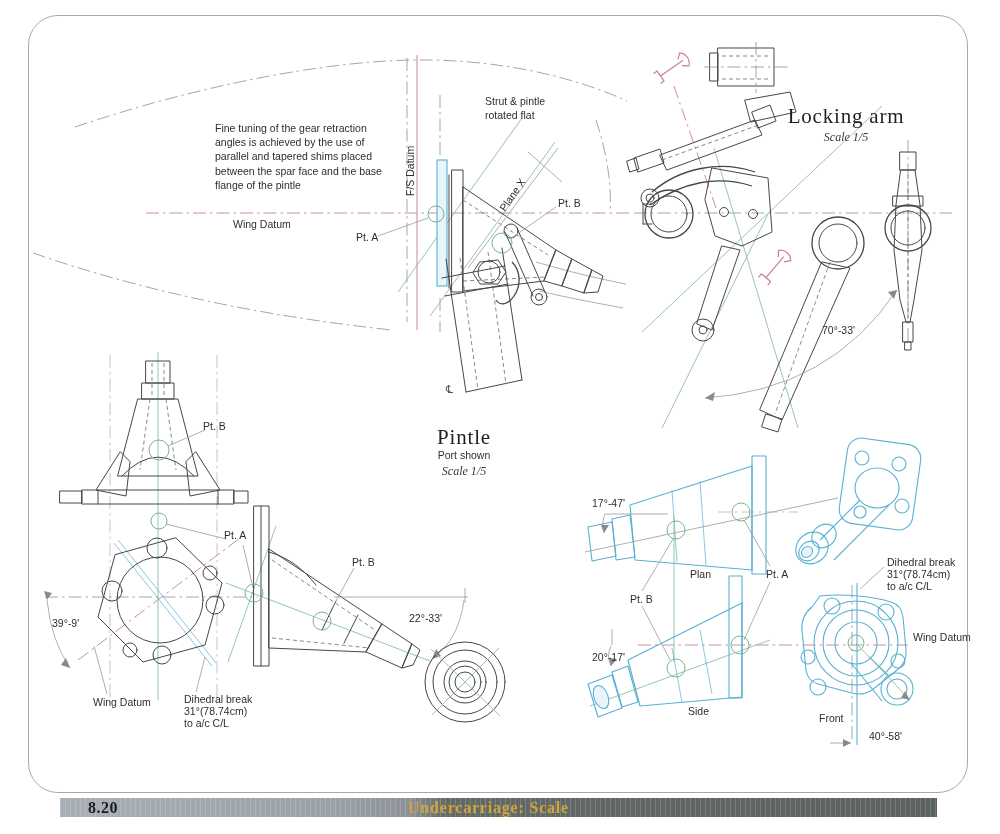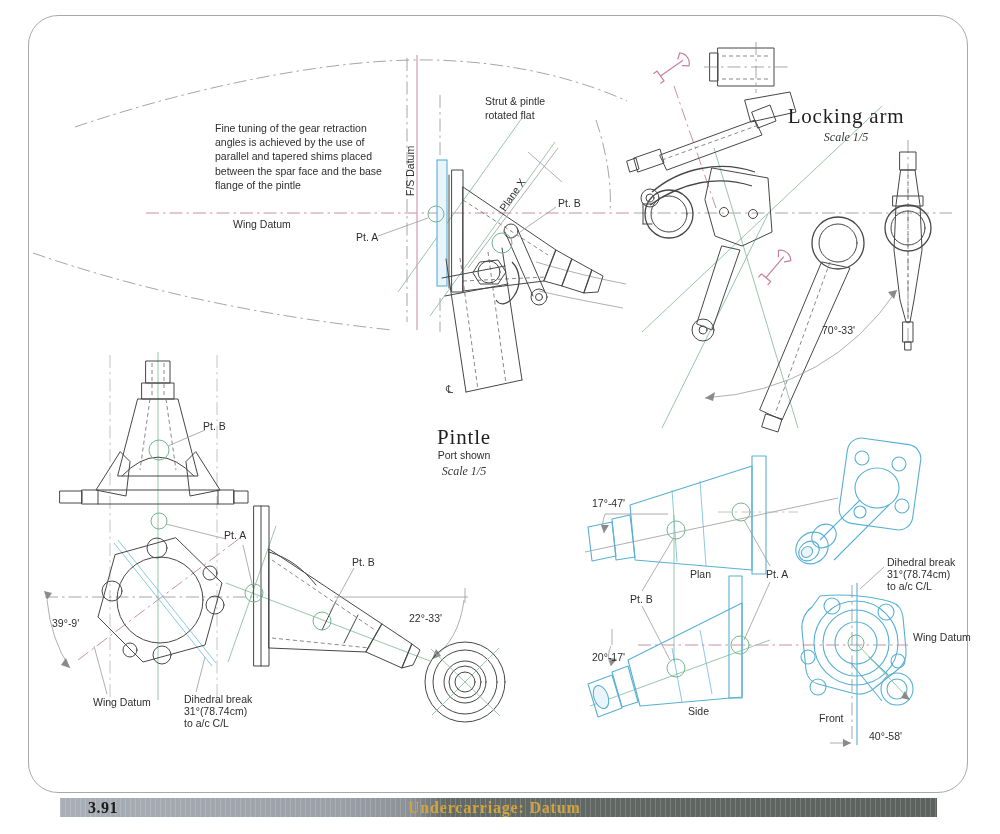--- a/index.html
+++ b/index.html
@@ -338,15 +338,15 @@
       <text class="lbl" x="887" y="590">to a/c C/L</text>
       <text class="lbl" x="913" y="641">Wing Datum</text>
       <text class="lbl" x="819" y="722">Front</text>
       <text class="lbl" x="869" y="740">40°-58'</text>
     </g>
   </svg>
 
   <div id="fine-note">Fine tuning of the gear retraction angles is achieved by the use of parallel and tapered shims placed between the spar face and the base flange of the pintle</div>
 
   <div id="footer-bar"></div>
-  <div id="page-number">3.91</div>
-  <div id="footer-title">Undercarriage:  Datum</div>
+  <div id="page-number">8.20</div>
+  <div id="footer-title">Undercarriage:  Scale</div>
 </div>
 
 </body></html>

